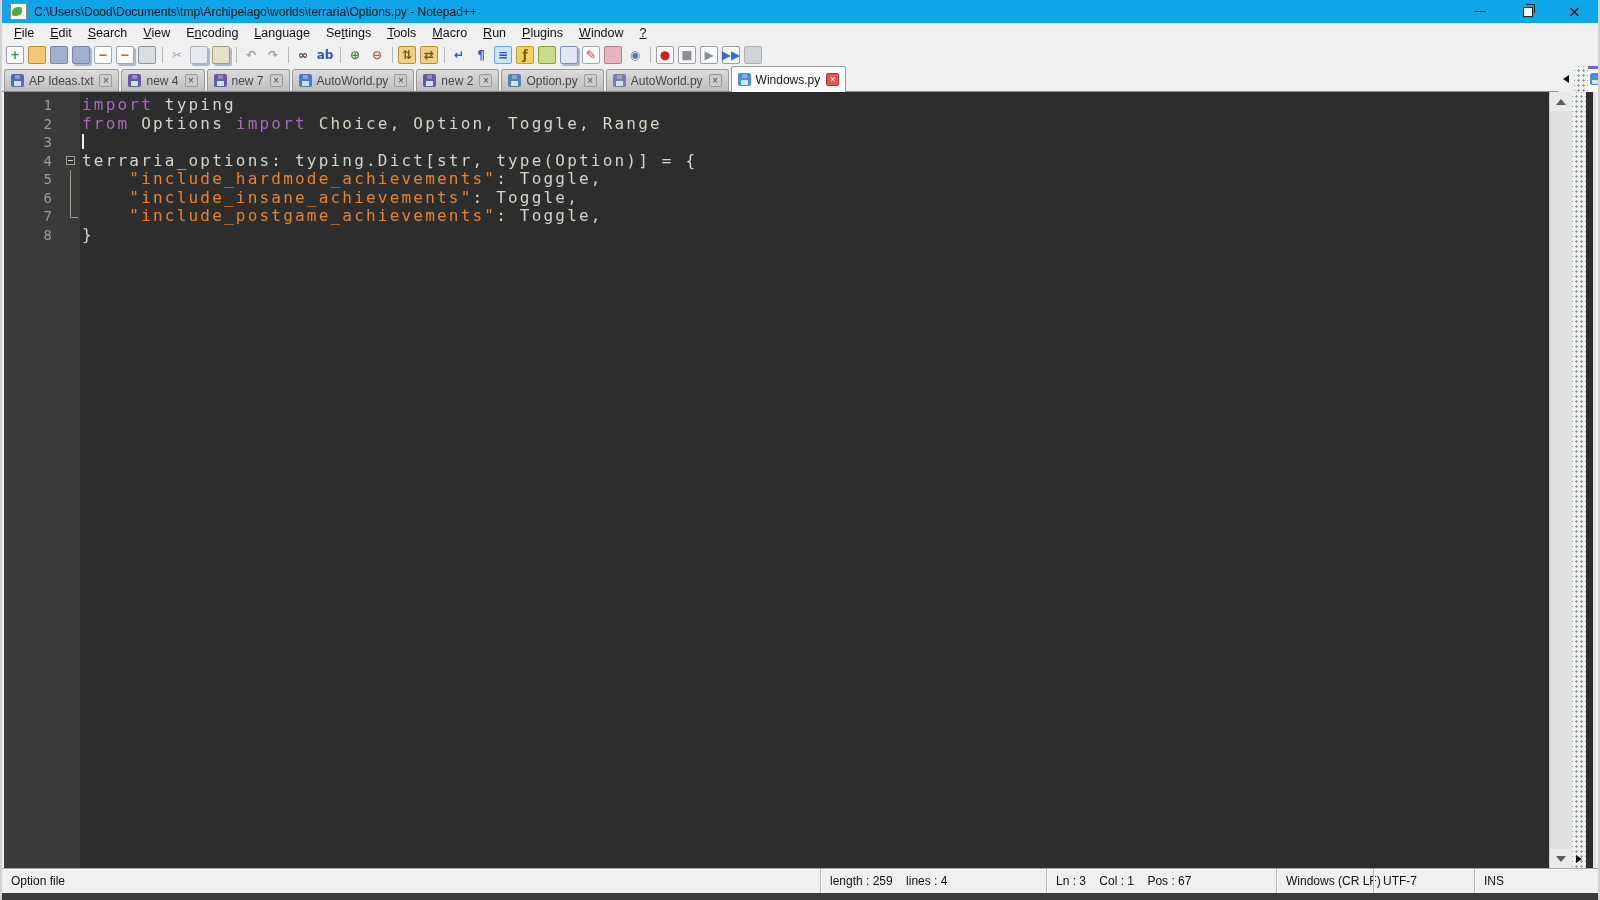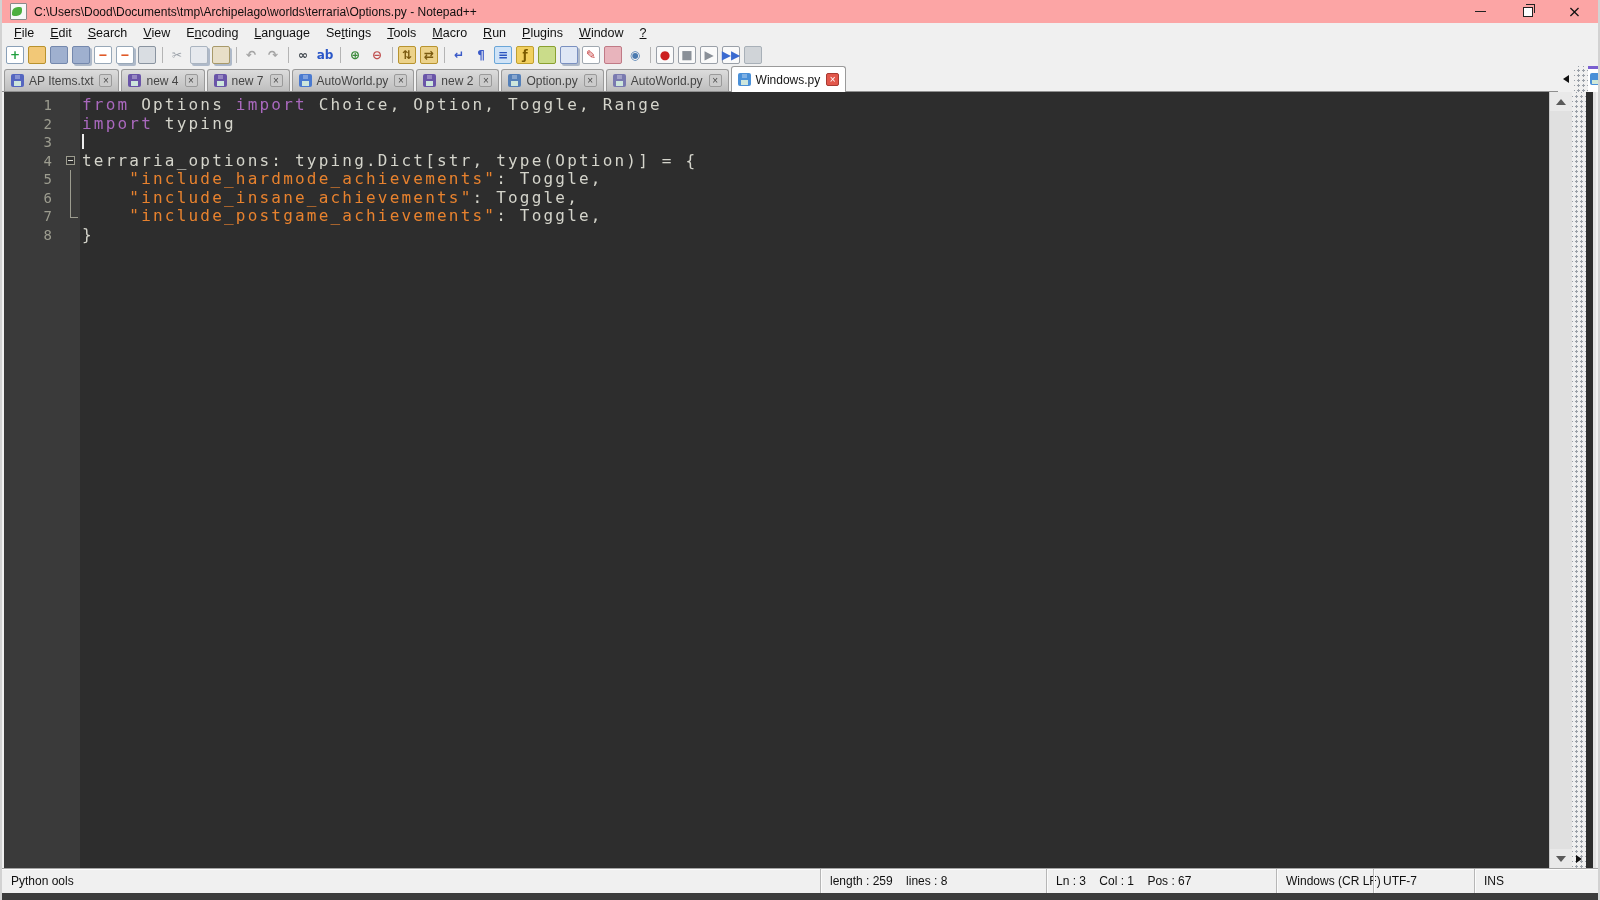--- a/index.html
+++ b/index.html
@@ -1,21 +1,21 @@
 <!DOCTYPE html>
 <html><head>
 <meta charset="utf-8">
 <style>
   html,body{margin:0;padding:0;background:#555;}
   .window{position:relative;width:1600px;height:900px;margin:0 auto;background:#f0f0f0;
     font-family:"Liberation Sans",sans-serif;overflow:hidden;box-sizing:border-box;
     border-left:2px solid #d2d2d2;border-right:2px solid #d2d2d2;}
 
   
-  .titlebar{height:23px;background:#fca5a5;display:flex;align-items:center;}
+  .titlebar{height:23px;background:#0ea5e9;display:flex;align-items:center;}
   .app-icon{width:15px;height:15px;margin:0 7px 0 8px;position:relative;background:#f8f8f8;
     border:1px solid #8a8a8a;border-radius:1px;}
   .app-icon::after{content:"";position:absolute;left:1px;top:3px;width:10px;height:9px;
     background:#4caf3f;border-radius:60% 20% 55% 20%;}
   .title-text{font-size:12px;color:#101010;}
   .win-controls{margin-left:auto;display:flex;height:100%;}
   .wbtn{width:47px;display:flex;align-items:center;justify-content:center;}
   .glyph-min{width:11px;height:1px;background:#222;}
   .glyph-restore{width:8px;height:8px;border:1px solid #222;position:relative;background:#fff;}
   .glyph-restore::before{content:"";position:absolute;left:2px;top:-4px;width:8px;height:8px;
@@ -186,21 +186,21 @@
       <span class="tbi" style="color: rgb(204, 32, 32); background: rgb(250, 250, 250); border: 1px solid rgb(154, 160, 168);">●</span>
       <span class="tbi" style="color: rgb(138, 144, 152); background: rgb(250, 250, 250); border: 1px solid rgb(154, 160, 168);">■</span>
       <span class="tbi" style="color: rgb(138, 144, 152); background: rgb(250, 250, 250); border: 1px solid rgb(154, 160, 168);">▶</span>
       <span class="tbi" style="color: rgb(58, 106, 208); background: rgb(250, 250, 250); border: 1px solid rgb(154, 160, 168);">▶▶</span>
       <span class="tbi" style="background: rgb(208, 212, 216); border: 1px solid rgb(168, 176, 184);"></span>
     </div>
 
   <div class="tabbar" id="tabbar">
     <div class="tab">
         <span class="tab-icon" style="background: rgb(85, 102, 192);"></span>
-        <span>AP Items.txt</span>
+        <span>AP Ideas.txt</span>
         <span class="tab-close">×</span>
       </div>
       <div class="tab">
         <span class="tab-icon" style="background: rgb(106, 85, 168);"></span>
         <span>new 4</span>
         <span class="tab-close">×</span>
       </div>
       <div class="tab">
         <span class="tab-icon" style="background: rgb(106, 85, 168);"></span>
         <span>new 7</span>
@@ -257,22 +257,22 @@
         <div class="fold-cell"></div>
         <div class="fold-cell"></div>
         <div class="fold-cell"></div>
         <div class="fold-cell fold-start"></div>
         <div class="fold-cell fold-line"></div>
         <div class="fold-cell fold-line"></div>
         <div class="fold-cell fold-end"></div>
         <div class="fold-cell"></div>
       </div>
     <div class="code" id="codearea">
+        <div class="code-line"><span class="tok-kw">import</span><span class="tok-df"> typing</span></div>
         <div class="code-line"><span class="tok-kw">from</span><span class="tok-df"> Options </span><span class="tok-kw">import</span><span class="tok-df"> Choice, Option, Toggle, Range</span></div>
-        <div class="code-line"><span class="tok-kw">import</span><span class="tok-df"> typing</span></div>
         <div class="code-line"><span class="caret"></span></div>
         <div class="code-line"><span class="tok-df">terraria_options: typing.Dict[str, type(Option)] = {</span></div>
         <div class="code-line"><span class="tok-df">    </span><span class="tok-st">"include_hardmode_achievements"</span><span class="tok-df">: Toggle,</span></div>
         <div class="code-line"><span class="tok-df">    </span><span class="tok-st">"include_insane_achievements"</span><span class="tok-df">: Toggle,</span></div>
         <div class="code-line"><span class="tok-df">    </span><span class="tok-st">"include_postgame_achievements"</span><span class="tok-df">: Toggle,</span></div>
         <div class="code-line"><span class="tok-df">}</span></div>
       </div>
     <div class="vscroll">
       <div class="varrow">
           <div class="tri-up"></div>
@@ -282,22 +282,22 @@
           <div class="tri-down"></div>
         </div>
     </div>
     <div class="splitter">
       <div class="tri-right"></div>
     </div>
     <div class="sliver"></div>
   </div>
 
   <div class="statusbar" id="statusbar">
-      <div class="seg">Python ools</div>
-      <div class="seg" style="width: 226px;">length : 259    lines : 8</div>
+      <div class="seg">Option file</div>
+      <div class="seg" style="width: 226px;">length : 259    lines : 4</div>
       <div class="seg" style="width: 230px;">Ln : 3    Col : 1    Pos : 67</div>
       <div class="seg" style="width: 97px;">Windows (CR LF)</div>
       <div class="seg" style="width: 101px;">UTF-7</div>
       <div class="seg" style="width: 124px;">INS</div>
     </div>
   <div class="bottom-strip"></div>
 
 </div>
 
 </body></html>

